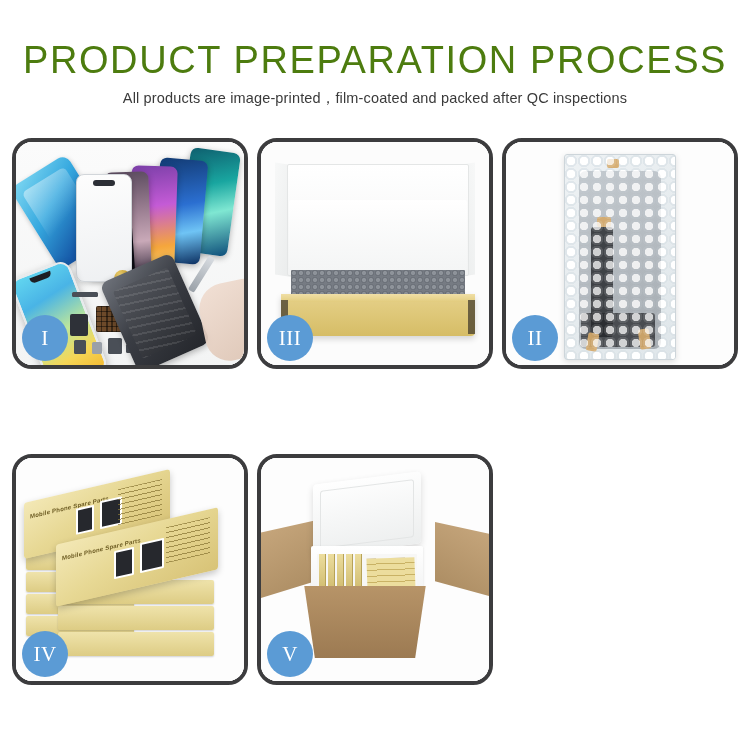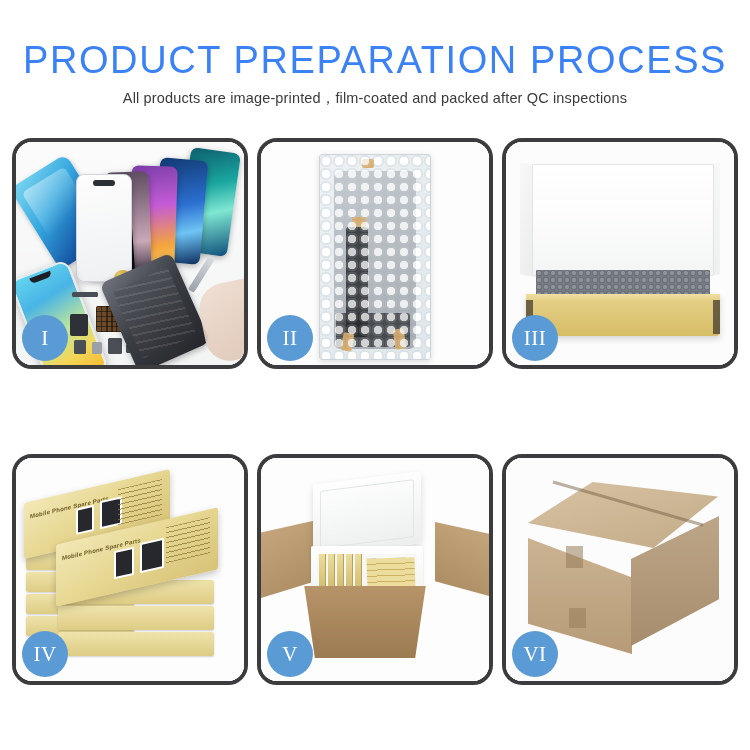--- a/index.html
+++ b/index.html
@@ -8,21 +8,21 @@
     background: #ffffff;
     font-family: "Liberation Sans", sans-serif;
     overflow: hidden;
   }
   .page { position: relative; width: 750px; height: 750px; background: #fff; }
 
   
   .header { width: 750px; padding-top: 38px; text-align: center; }
   .title {
     font-size: 38px; letter-spacing: 1.6px; font-weight: 400;
-    color: #3b82f6; line-height: 44px; white-space: nowrap;
+    color: #4d7c0f; line-height: 44px; white-space: nowrap;
     font-family: "Liberation Sans", sans-serif;
   }
   .subtitle {
     margin-top: 6px; font-size: 14.5px; color: #3a3a3a;
     letter-spacing: .15px; line-height: 20px; white-space: nowrap;
   }
 
   
   .grid {
     position: absolute; left: 12px; top: 138px;
@@ -368,51 +368,51 @@
           <div class="backplate"></div>
           <div class="screwdriver"></div>
           <div class="hand"></div>
         </div>
       </div>
       <div class="badge">I</div>
     </div>
 
     <div class="panel">
       <div class="panel-inner">
+        <div class="p3">
+          <div class="lid3-flapL"></div>
+          <div class="lid3-flapR"></div>
+          <div class="lid3"></div>
+          <div class="foam3"></div>
+          <div class="grayfoam"></div>
+          <div class="tray3">
+            <div class="tray3-endL"></div>
+            <div class="tray3-endR"></div>
+          </div>
+        </div>
+      </div>
+      <div class="badge">III</div>
+    </div>
+
+    <div class="panel">
+      <div class="panel-inner">
         <div class="p2">
           <div class="bubble-bag">
             <div class="inner-screen"></div>
             <div class="inner-dark"></div>
             <div class="inner-dark2"></div>
             <div class="tape" style="left:42px; top:4px;  width:12px; height:9px;"></div>
             <div class="tape" style="left:32px; top:62px; width:14px; height:10px;"></div>
             <div class="tape" style="left:22px; top:178px; width:11px; height:18px; transform:rotate(10deg);"></div>
             <div class="tape" style="left:74px; top:174px; width:11px; height:20px; transform:rotate(-8deg);"></div>
             <div class="bub-overlay"></div>
           </div>
         </div>
       </div>
       <div class="badge">II</div>
-    </div>
-
-    <div class="panel">
-      <div class="panel-inner">
-        <div class="p3">
-          <div class="lid3-flapL"></div>
-          <div class="lid3-flapR"></div>
-          <div class="lid3"></div>
-          <div class="foam3"></div>
-          <div class="grayfoam"></div>
-          <div class="tray3">
-            <div class="tray3-endL"></div>
-            <div class="tray3-endR"></div>
-          </div>
-        </div>
-      </div>
-      <div class="badge">III</div>
     </div>
 
     <div class="panel">
       <div class="panel-inner">
         <div class="p4">
           <div class="stack">
 
             <div class="sbox" style="left:2px;  top:56px;  width:108px; height:20px;"></div>
             <div class="sbox" style="left:2px;  top:78px;  width:108px; height:20px;"></div>
             <div class="sbox" style="left:2px;  top:100px; width:108px; height:20px;"></div>
@@ -456,28 +456,15 @@
             <div class="ystrip" style="left:29px;"></div>
             <div class="ystrip" style="left:38px;"></div>
             <div class="ystack"></div>
           </div>
           <div class="c5-body"></div>
         </div>
       </div>
       <div class="badge">V</div>
     </div>
 
-    <div class="panel">
-      <div class="panel-inner">
-        <div class="p6">
-          <div class="c6-top"></div>
-          <div class="c6-left"></div>
-          <div class="c6-right"></div>
-          <div class="c6-seam"></div>
-          <div class="c6-tape1"></div>
-          <div class="c6-tape2"></div>
-        </div>
-      </div>
-      <div class="badge">VI</div>
-    </div>
 
   </div>
 </div>
 
 </body></html>

